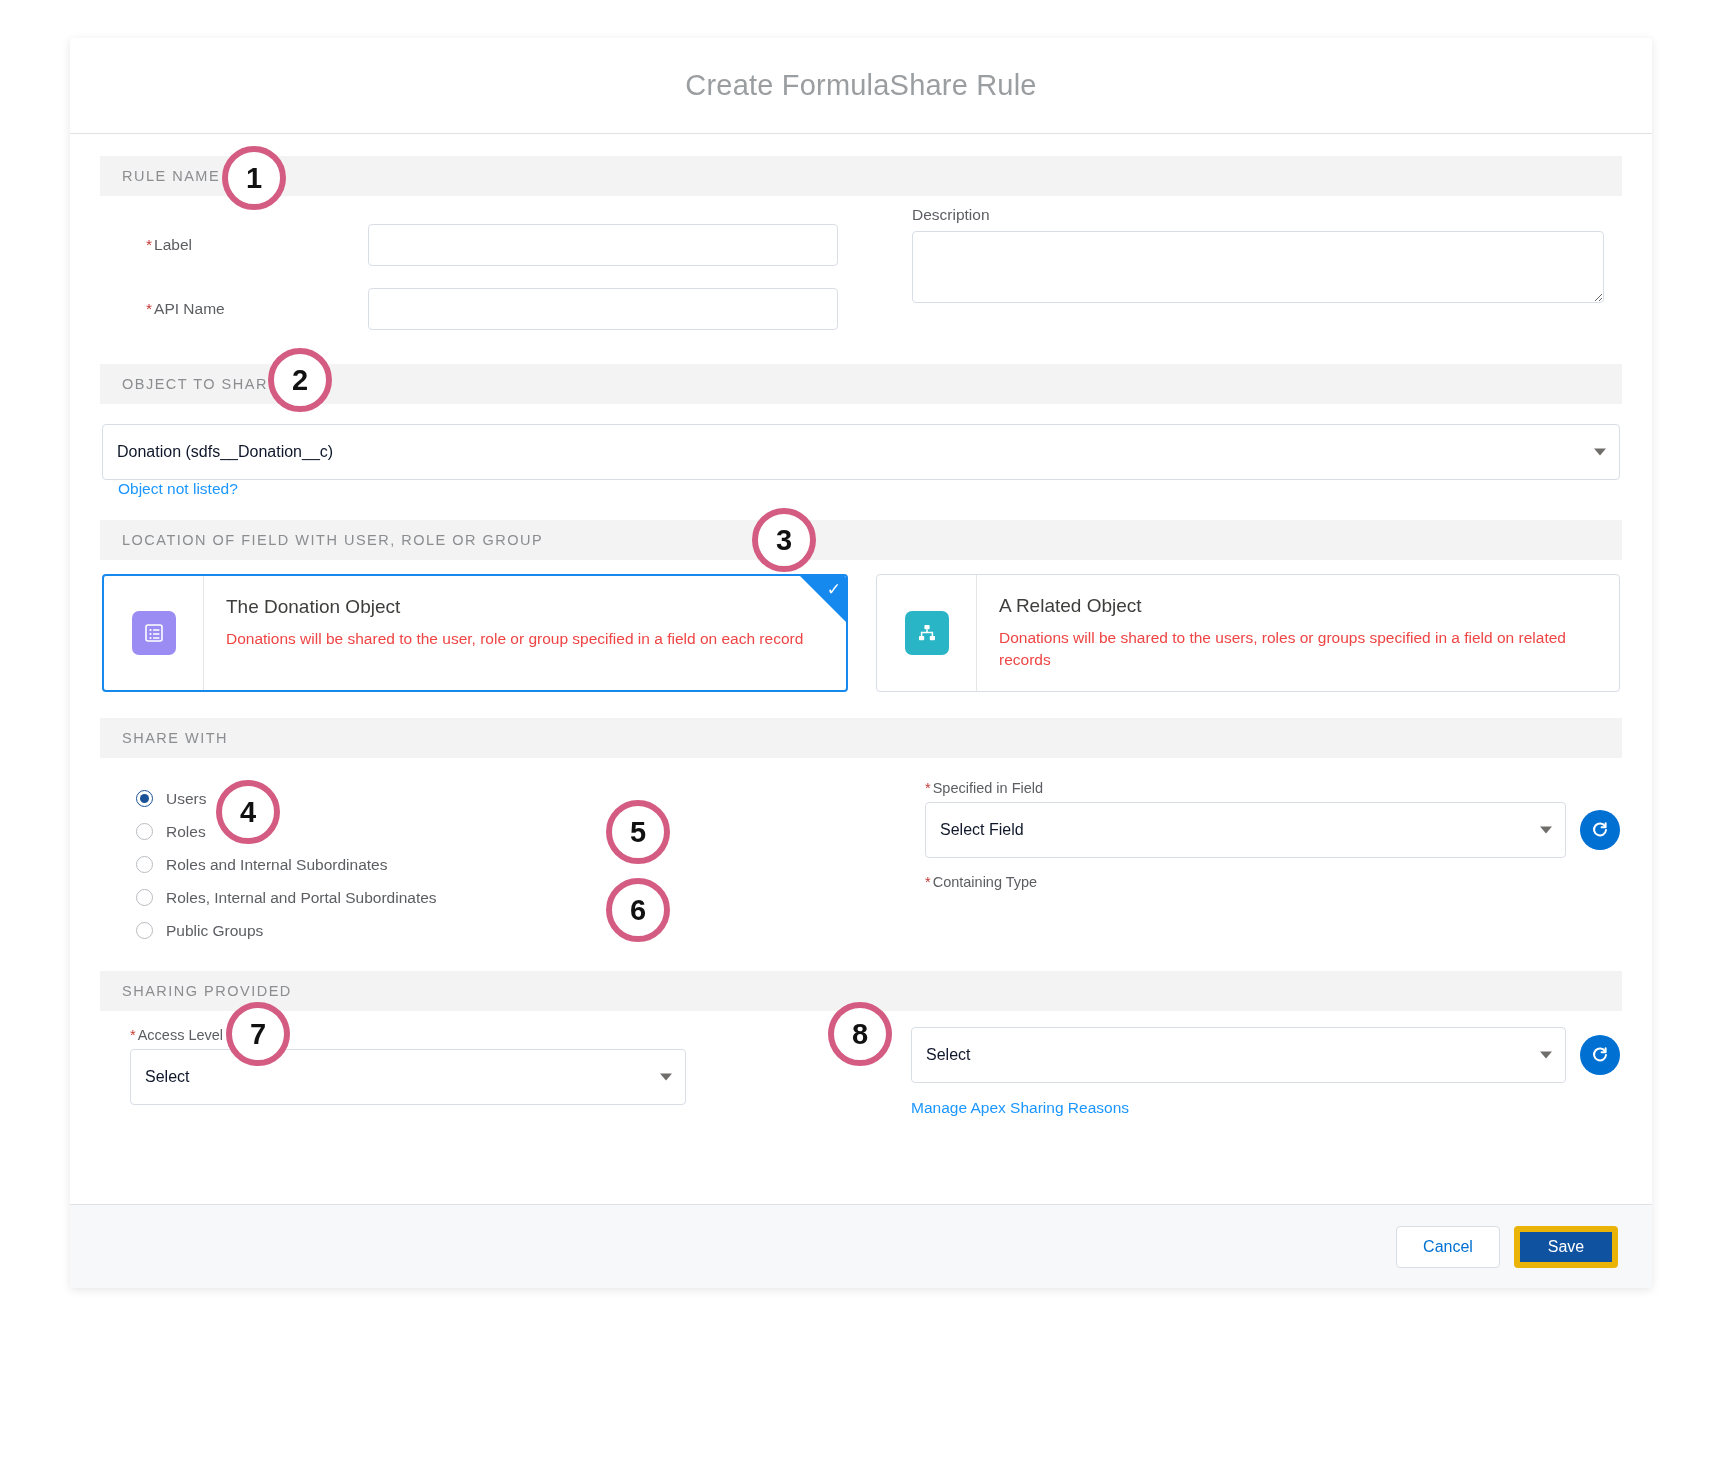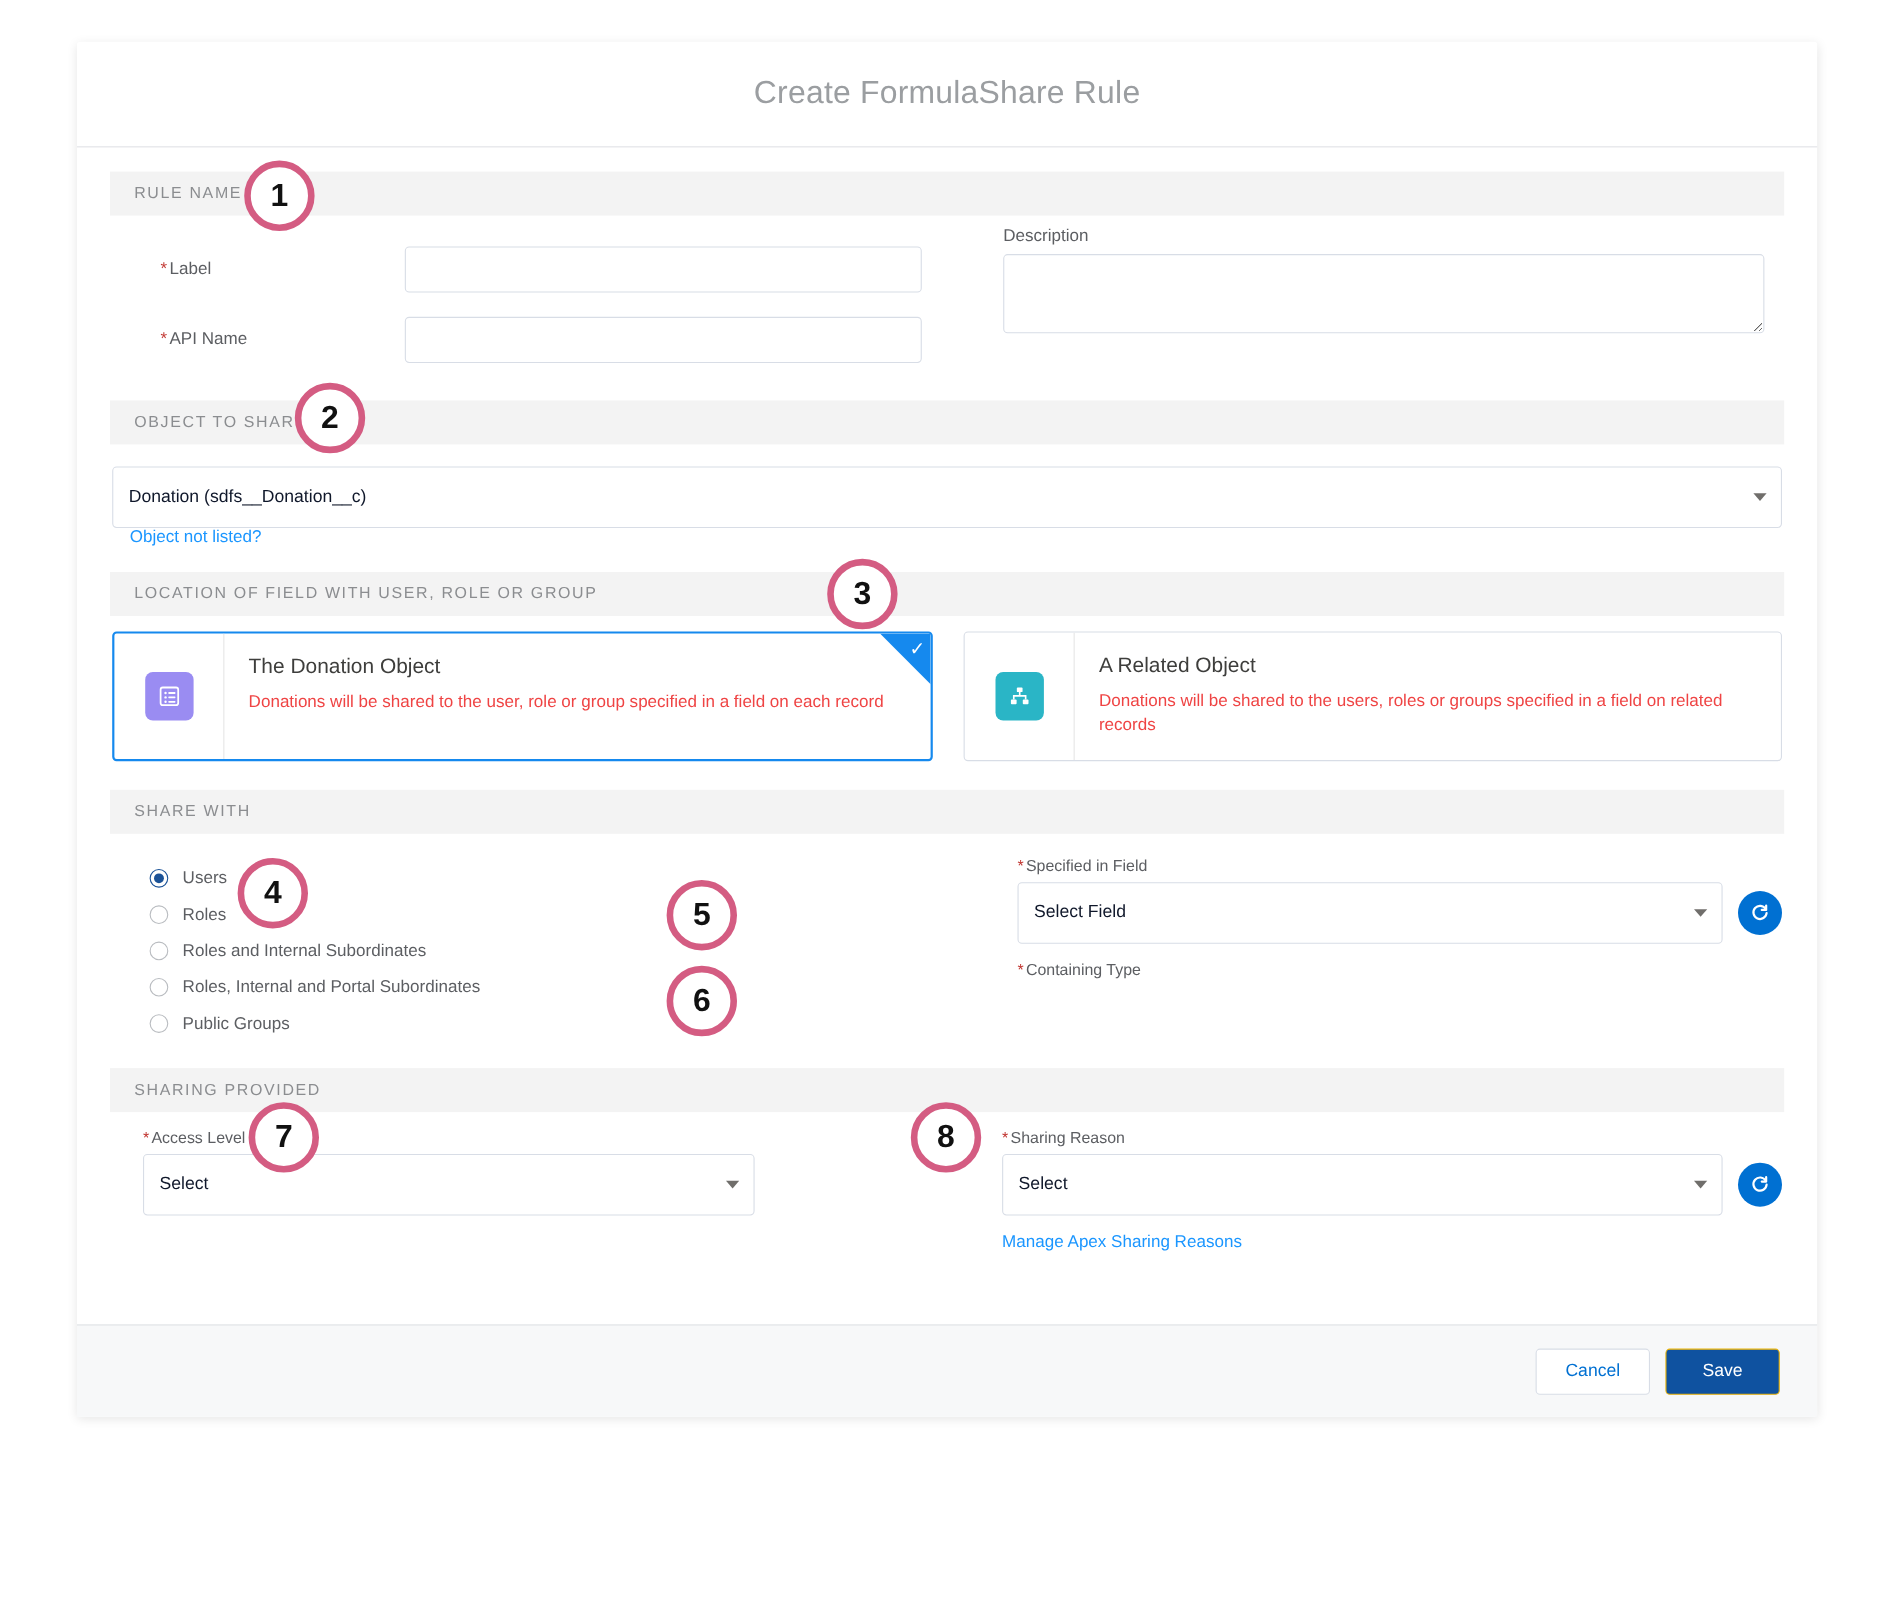--- a/index.html
+++ b/index.html
@@ -305,21 +305,21 @@
     cursor: pointer;
     padding: 0 20px;
   }
   .btn-cancel {
     background: #fff;
     border: 1px solid #d8dde6;
     color: #0070d2;
   }
   .btn-save {
     background: #0f52a0;
-    border: 1px solid #eab308;
+    border: 6px solid #eab308;
     color: #fff;
   }
 
   
   .badge {
     position: absolute;
     width: 64px; height: 64px;
     border-radius: 50%;
     border: 6px solid #d45c82;
     background: #ffffff;
@@ -504,24 +504,20 @@
               <span>Access Level</span>
             <span class="info-icon">i</span>
           </div>
           <div class="select-wrap" style="max-width:556px">
             <div class="select-box">Select</div>
             <span class="caret" style="right:14px"></span>
           </div>
         </div>
 
         <div class="col">
-          <div class="small-lbl">
-            <span class="req">*</span>
-              <span>Sharing Reason</span>
-          </div>
           <div class="field-with-btn">
             <div class="select-wrap">
               <div class="select-box">Select</div>
               <span class="caret"></span>
             </div>
             <button class="refresh-btn">
               <svg width="20" height="20" viewBox="0 0 20 20" aria-hidden="true">
                 <path d="M15.2 6.4 A6 6 0 1 0 16 10" fill="none" stroke="#ffffff" stroke-width="2" stroke-linecap="round"></path>
                 <path d="M15.6 3.2 L15.6 7.2 L11.6 7.2" fill="none" stroke="#ffffff" stroke-width="2" stroke-linecap="round" stroke-linejoin="round"></path>
               </svg>

